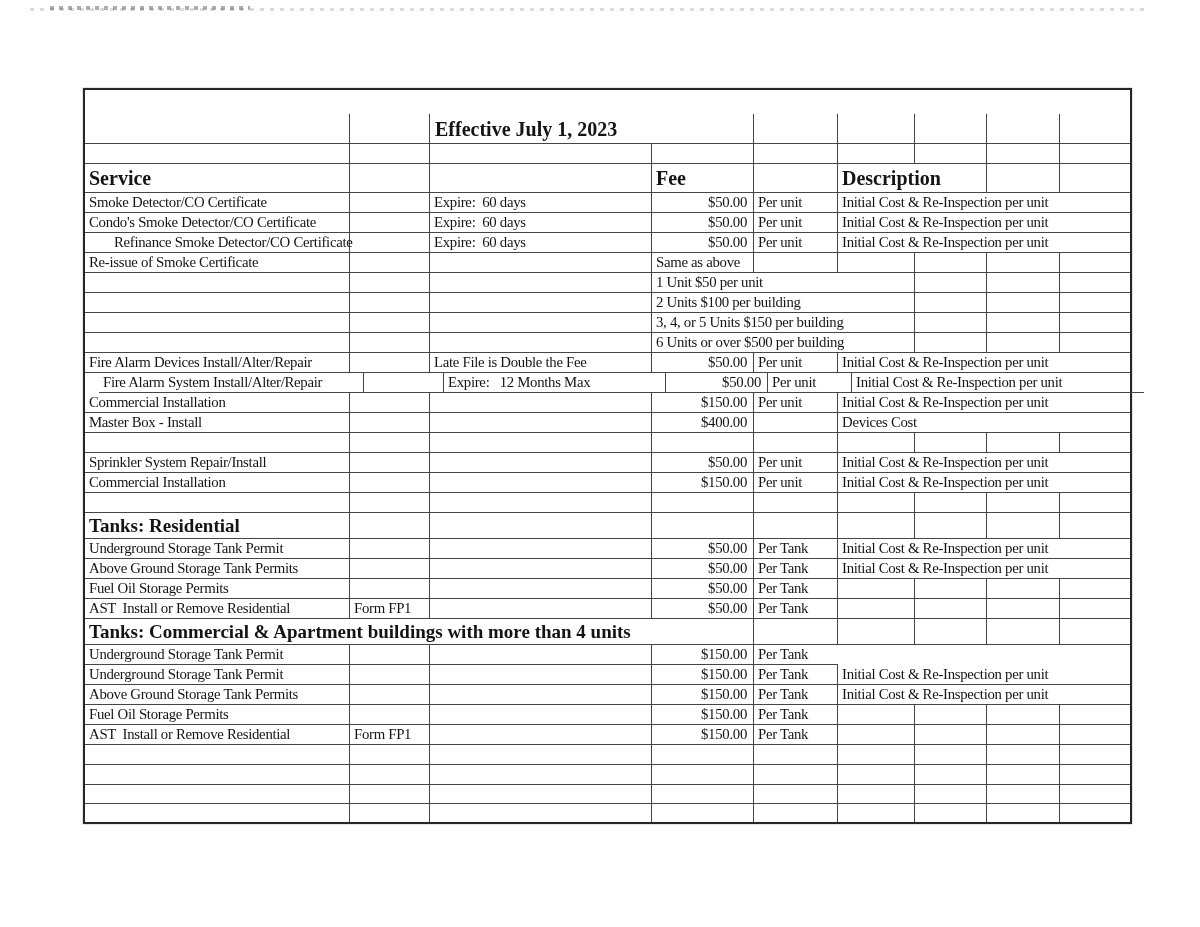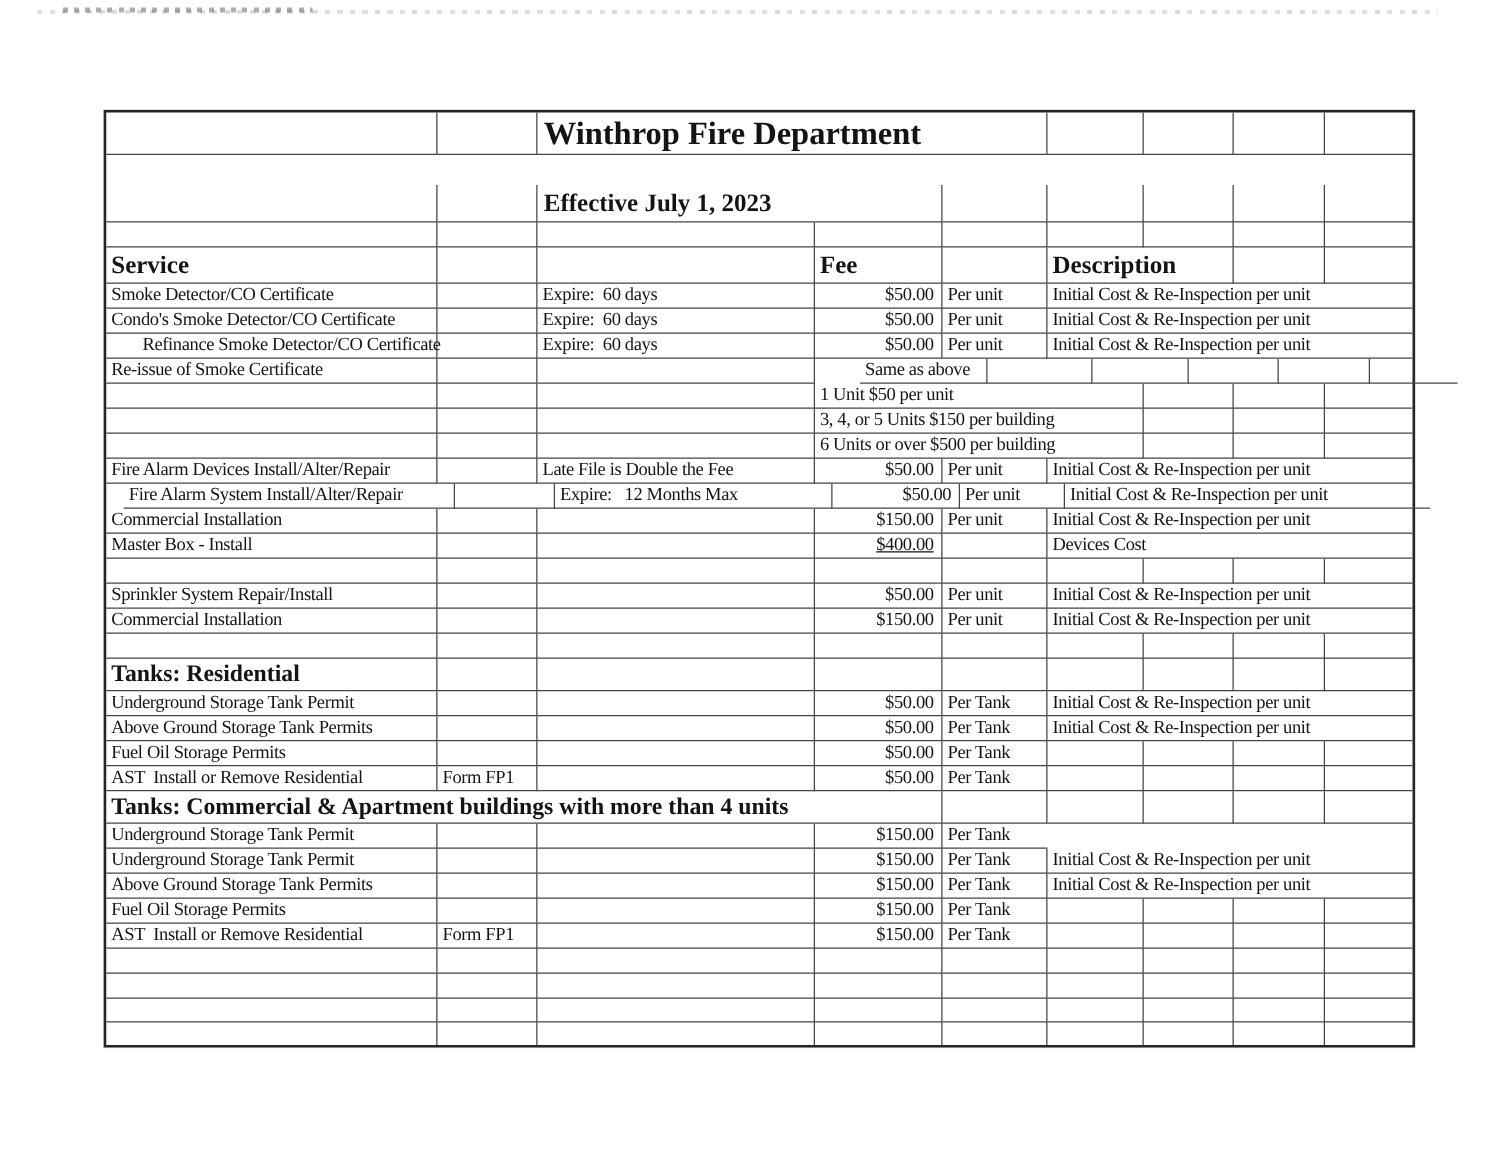--- a/index.html
+++ b/index.html
@@ -86,29 +86,20 @@
     letter-spacing: 0;
   }
 </style>
 </head>
 <body>
 
 <div class="page">
   <div class="noise-line"></div>
   <div class="noise-dash"></div>
   <div id="fee-table" class="fee-table" style="left: 83px; top: 88px; width: 1045px;">
-      <div class="trow" style="height: 34px;">
-        <div class="cell" style="flex: 0 0 265px; width: 265px;"></div>
-        <div class="cell" style="flex: 0 0 80px; width: 80px;"></div>
-        <div class="cell title" style="flex: 0 0 408px; width: 408px;">Winthrop Fire Department</div>
-        <div class="cell" style="flex: 0 0 77px; width: 77px;"></div>
-        <div class="cell" style="flex: 0 0 72px; width: 72px;"></div>
-        <div class="cell" style="flex: 0 0 73px; width: 73px;"></div>
-        <div class="cell" style="flex: 0 0 70px; width: 70px;"></div>
-      </div>
       <div class="trow" style="height: 30px; margin-top: 24px;">
         <div class="cell" style="flex: 0 0 265px; width: 265px;"></div>
         <div class="cell" style="flex: 0 0 80px; width: 80px;"></div>
         <div class="cell subtitle" style="flex: 0 0 324px; width: 324px;">Effective July 1, 2023</div>
         <div class="cell" style="flex: 0 0 84px; width: 84px;"></div>
         <div class="cell" style="flex: 0 0 77px; width: 77px;"></div>
         <div class="cell" style="flex: 0 0 72px; width: 72px;"></div>
         <div class="cell" style="flex: 0 0 73px; width: 73px;"></div>
         <div class="cell" style="flex: 0 0 70px; width: 70px;"></div>
       </div>
@@ -154,32 +145,41 @@
         <div class="cell" style="flex: 0 0 80px; width: 80px;"></div>
         <div class="cell" style="flex: 0 0 222px; width: 222px;">Expire:  60 days</div>
         <div class="cell r" style="flex: 0 0 102px; width: 102px;">$50.00</div>
         <div class="cell" style="flex: 0 0 84px; width: 84px;">Per unit</div>
         <div class="cell" style="flex: 0 0 292px; width: 292px;">Initial Cost &amp; Re-Inspection per unit</div>
       </div>
       <div class="trow" style="height: 20px;">
         <div class="cell" style="flex: 0 0 265px; width: 265px;">Re-issue of Smoke Certificate</div>
         <div class="cell" style="flex: 0 0 80px; width: 80px;"></div>
         <div class="cell" style="flex: 0 0 222px; width: 222px;"></div>
-        <div class="cell" style="flex: 0 0 102px; width: 102px; margin-left: 36px;">Same as above</div>
+        <div class="cell" style="flex: 0 0 102px; width: 102px;">Same as above</div>
         <div class="cell" style="flex: 0 0 84px; width: 84px;"></div>
         <div class="cell" style="flex: 0 0 77px; width: 77px;"></div>
         <div class="cell" style="flex: 0 0 72px; width: 72px;"></div>
         <div class="cell" style="flex: 0 0 73px; width: 73px;"></div>
         <div class="cell" style="flex: 0 0 70px; width: 70px;"></div>
       </div>
       <div class="trow" style="height: 20px;">
         <div class="cell" style="flex: 0 0 265px; width: 265px;"></div>
         <div class="cell" style="flex: 0 0 80px; width: 80px;"></div>
         <div class="cell" style="flex: 0 0 222px; width: 222px;"></div>
         <div class="cell" style="flex: 0 0 263px; width: 263px;">1 Unit $50 per unit</div>
+        <div class="cell" style="flex: 0 0 72px; width: 72px;"></div>
+        <div class="cell" style="flex: 0 0 73px; width: 73px;"></div>
+        <div class="cell" style="flex: 0 0 70px; width: 70px;"></div>
+      </div>
+      <div class="trow" style="height: 20px;">
+        <div class="cell" style="flex: 0 0 265px; width: 265px;"></div>
+        <div class="cell" style="flex: 0 0 80px; width: 80px;"></div>
+        <div class="cell" style="flex: 0 0 222px; width: 222px;"></div>
+        <div class="cell" style="flex: 0 0 263px; width: 263px;">2 Units $100 per building</div>
         <div class="cell" style="flex: 0 0 72px; width: 72px;"></div>
         <div class="cell" style="flex: 0 0 73px; width: 73px;"></div>
         <div class="cell" style="flex: 0 0 70px; width: 70px;"></div>
       </div>
       <div class="trow" style="height: 20px;">
         <div class="cell" style="flex: 0 0 265px; width: 265px;"></div>
         <div class="cell" style="flex: 0 0 80px; width: 80px;"></div>
         <div class="cell" style="flex: 0 0 222px; width: 222px;"></div>
         <div class="cell" style="flex: 0 0 263px; width: 263px;">3, 4, or 5 Units $150 per building</div>
         <div class="cell" style="flex: 0 0 72px; width: 72px;"></div>
@@ -216,21 +216,21 @@
         <div class="cell" style="flex: 0 0 80px; width: 80px;"></div>
         <div class="cell" style="flex: 0 0 222px; width: 222px;"></div>
         <div class="cell r" style="flex: 0 0 102px; width: 102px;">$150.00</div>
         <div class="cell" style="flex: 0 0 84px; width: 84px;">Per unit</div>
         <div class="cell" style="flex: 0 0 292px; width: 292px;">Initial Cost &amp; Re-Inspection per unit</div>
       </div>
       <div class="trow" style="height: 20px;">
         <div class="cell" style="flex: 0 0 265px; width: 265px;">Master Box - Install</div>
         <div class="cell" style="flex: 0 0 80px; width: 80px;"></div>
         <div class="cell" style="flex: 0 0 222px; width: 222px;"></div>
-        <div class="cell r" style="flex: 0 0 102px; width: 102px; text-decoration: underline;">$400.00</div>
+        <div class="cell r" style="flex: 0 0 102px; width: 102px;">$400.00</div>
         <div class="cell" style="flex: 0 0 84px; width: 84px;"></div>
         <div class="cell" style="flex: 0 0 292px; width: 292px;">Devices Cost</div>
       </div>
       <div class="trow" style="height: 20px;">
         <div class="cell" style="flex: 0 0 265px; width: 265px;"></div>
         <div class="cell" style="flex: 0 0 80px; width: 80px;"></div>
         <div class="cell" style="flex: 0 0 222px; width: 222px;"></div>
         <div class="cell" style="flex: 0 0 102px; width: 102px;"></div>
         <div class="cell" style="flex: 0 0 84px; width: 84px;"></div>
         <div class="cell" style="flex: 0 0 77px; width: 77px;"></div>

